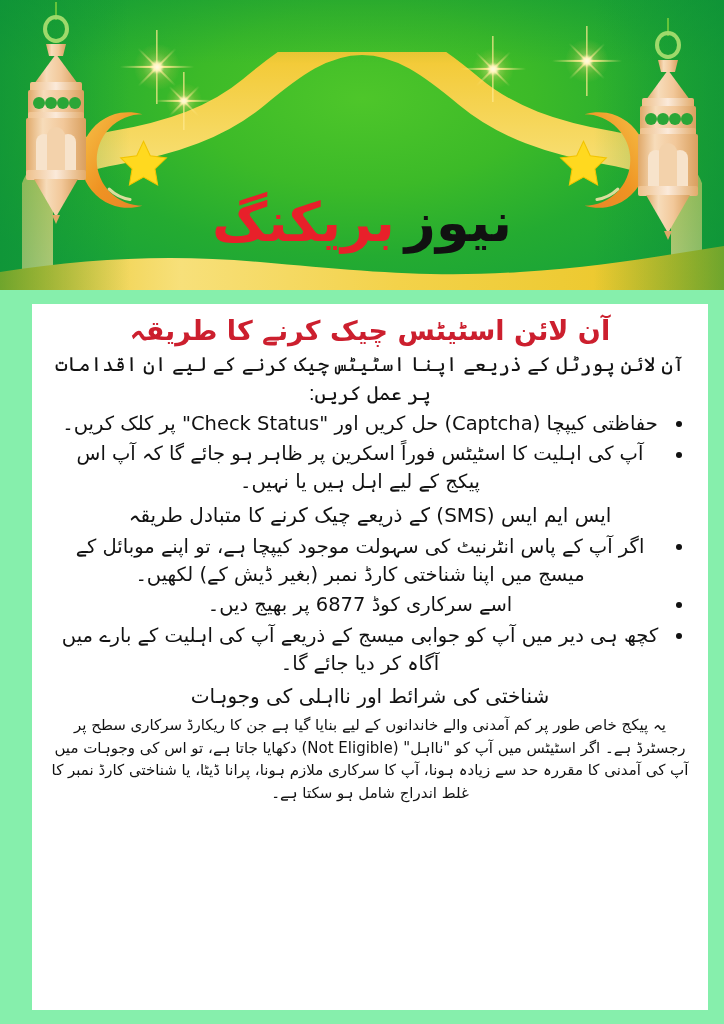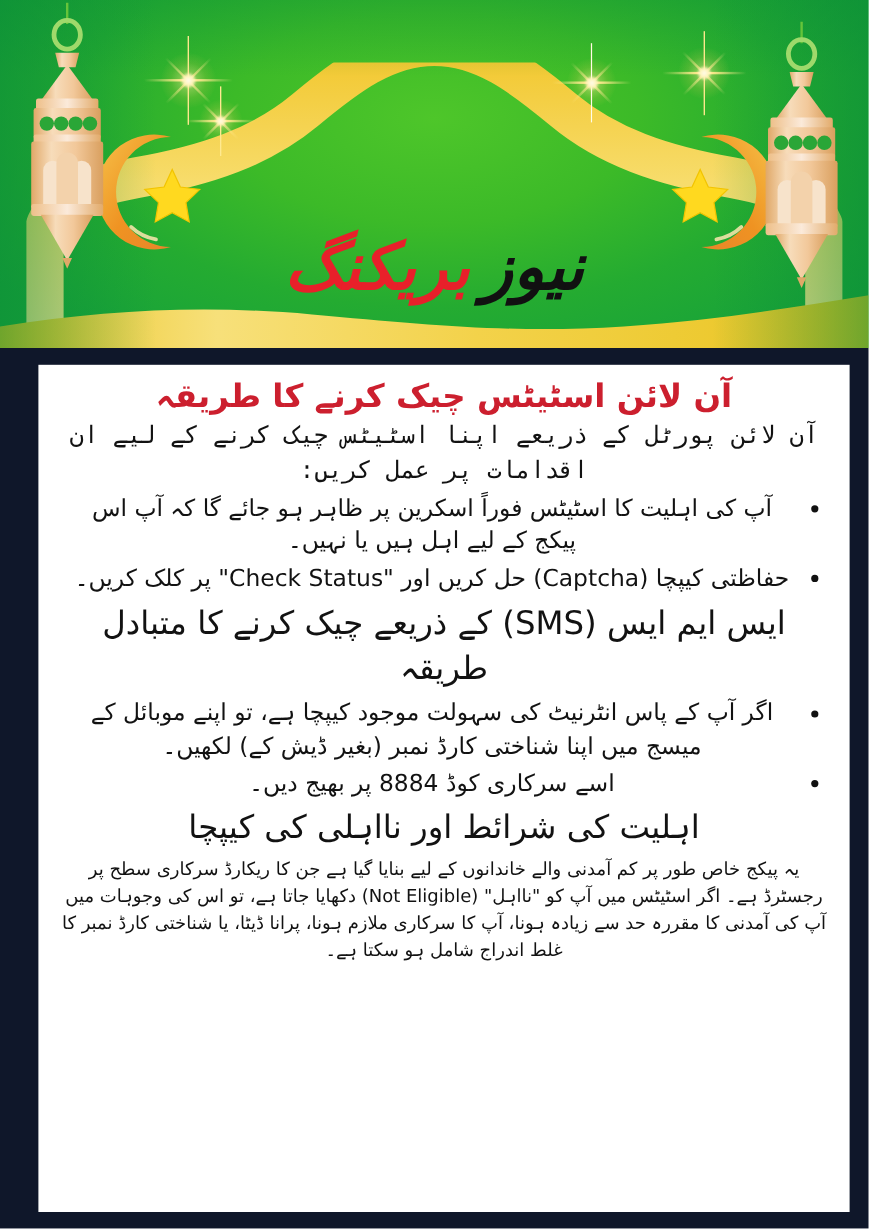--- a/index.html
+++ b/index.html
@@ -21,21 +21,20 @@
 
   
   .banner {
     position: absolute;
     left: 0; top: 0;
     width: 724px;
     height: 290px;
     overflow: hidden;
     background:
       radial-gradient(ellipse 62% 80% at 50% 34%, #4ec62a 0%, #3cba28 38%, #24ab31 68%, #17a23a 100%);
-    font-style: italic;
   }
   .banner-vignette {
     position: absolute;
     inset: 0;
     background:
       linear-gradient(90deg, rgba(10,140,55,0.55) 0%, rgba(10,140,55,0.0) 18%, rgba(10,140,55,0.0) 82%, rgba(10,140,55,0.55) 100%),
       linear-gradient(180deg, rgba(10,140,55,0.30) 0%, rgba(10,140,55,0.0) 22%);
     pointer-events: none;
   }
 
@@ -114,21 +113,21 @@
   .wordmark .wm-red { color: #e8202a; }
   .wordmark .wm-black { color: #111111; }
 
   
   .card-frame {
     position: absolute;
     left: 0;
     top: 290px;
     width: 724px;
     height: 734px;
-    background: #0f172a;
+    background: #86efac;
     box-sizing: border-box;
     padding: 14px 16px 14px 32px;
   }
   .card {
     width: 100%;
     height: 100%;
     background: #ffffff;
     box-sizing: border-box;
     padding: 6px 18px 10px 18px;
     direction: rtl;
@@ -145,21 +144,21 @@
     font-family: "DejaVu Sans", "Liberation Sans", sans-serif;
     white-space: nowrap;
   }
 
   .intro {
     text-align: center;
     color: #121212;
     font-size: 20px;
     line-height: 1.45;
     margin: 2px 0 2px 0;
-    font-family: Liberation Mono, monospace;
+    font-family: Liberation Sans, sans-serif;
   }
 
   ul.steps {
     list-style: none;
     margin: 0;
     padding: 0;
   }
   ul.steps > li {
     position: relative;
     color: #121212;
@@ -176,21 +175,21 @@
     top: 0.58em;
     width: 6px;
     height: 6px;
     background: #111;
     border-radius: 50%;
   }
 
   .section-head {
     text-align: center;
     color: #121212;
-    font-size: 27px;
+    font-size: 20px;
     font-weight: normal;
     line-height: 1.4;
     margin: 5px 0 4px 0;
     font-family: "DejaVu Sans", "Liberation Sans", sans-serif;
   }
 
   .closing {
     text-align: center;
     color: #121212;
     font-size: 15px;
@@ -361,41 +360,45 @@
   <div class="card-frame">
     <div class="card">
 
       <div class="doc-title">آن لائن اسٹیٹس چیک کرنے کا طریقہ</div>
 
       <div class="intro">آن لائن پورٹل کے ذریعے اپنا اسٹیٹس چیک کرنے کے لیے ان اقدامات پر عمل کریں:</div>
 
       <ul class="steps">
         <li>
           <span class="bullet"></span>
-          <span>آپ کی اہلیت کا اسٹیٹس فوراً اسکرین پر ظاہر ہو جائے گا کہ آپ اس پیکج کے لیے اہل ہیں یا نہیں۔</span>
+          <span>حفاظتی کیپچا (Captcha) حل کریں اور "Check Status" پر کلک کریں۔</span>
         </li>
         <li>
           <span class="bullet"></span>
-          <span>حفاظتی کیپچا (Captcha) حل کریں اور "Check Status" پر کلک کریں۔</span>
+          <span>آپ کی اہلیت کا اسٹیٹس فوراً اسکرین پر ظاہر ہو جائے گا کہ آپ اس پیکج کے لیے اہل ہیں یا نہیں۔</span>
         </li>
       </ul>
 
       <div class="section-head">ایس ایم ایس (SMS) کے ذریعے چیک کرنے کا متبادل طریقہ</div>
 
       <ul class="steps">
         <li>
           <span class="bullet"></span>
           <span>اگر آپ کے پاس انٹرنیٹ کی سہولت موجود کیپچا ہے، تو اپنے موبائل کے میسج میں اپنا شناختی کارڈ نمبر (بغیر ڈیش کے) لکھیں۔</span>
         </li>
         <li>
           <span class="bullet"></span>
-          <span>اسے سرکاری کوڈ 8884 پر بھیج دیں۔</span>
+          <span>اسے سرکاری کوڈ 6877 پر بھیج دیں۔</span>
+        </li>
+        <li>
+          <span class="bullet"></span>
+          <span>کچھ ہی دیر میں آپ کو جوابی میسج کے ذریعے آپ کی اہلیت کے بارے میں آگاہ کر دیا جائے گا۔</span>
         </li>
       </ul>
 
-      <div class="section-head">اہلیت کی شرائط اور نااہلی کی کیپچا</div>
+      <div class="section-head">شناختی کی شرائط اور نااہلی کی وجوہات</div>
 
       <div class="closing">یہ پیکج خاص طور پر کم آمدنی والے خاندانوں کے لیے بنایا گیا ہے جن کا ریکارڈ سرکاری سطح پر رجسٹرڈ ہے۔ اگر اسٹیٹس میں آپ کو "نااہل" (Not Eligible) دکھایا جاتا ہے، تو اس کی وجوہات میں آپ کی آمدنی کا مقررہ حد سے زیادہ ہونا، آپ کا سرکاری ملازم ہونا، پرانا ڈیٹا، یا شناختی کارڈ نمبر کا غلط اندراج شامل ہو سکتا ہے۔</div>
 
     </div>
   </div>
 
 </div>
 
 </body></html>

